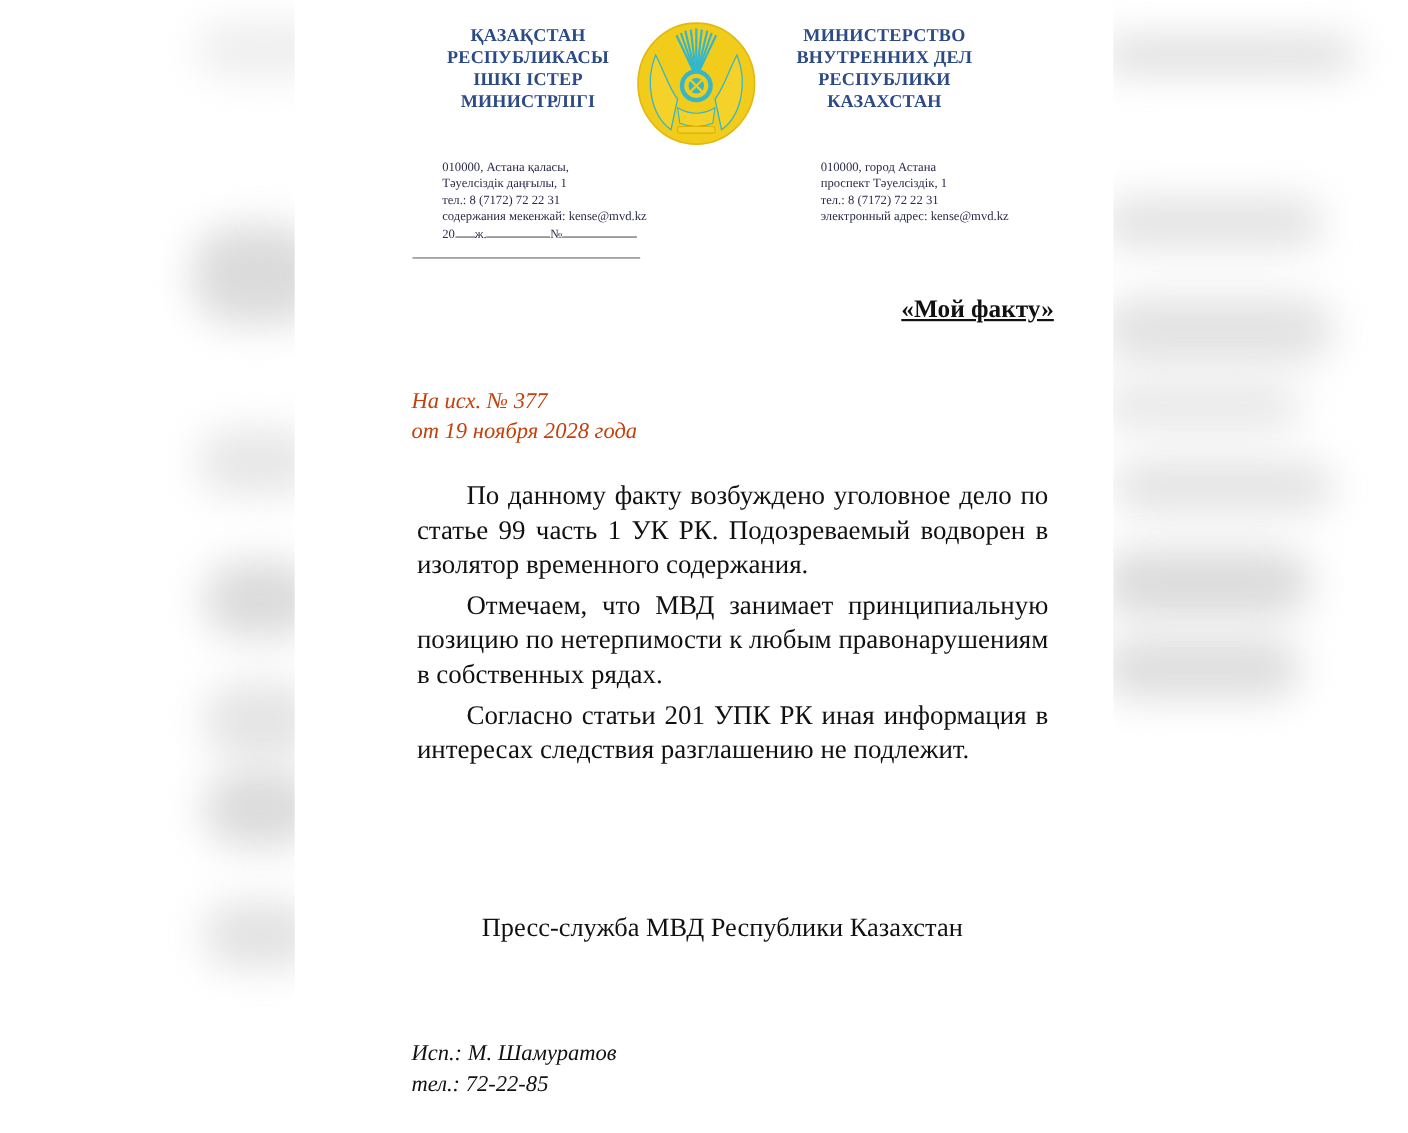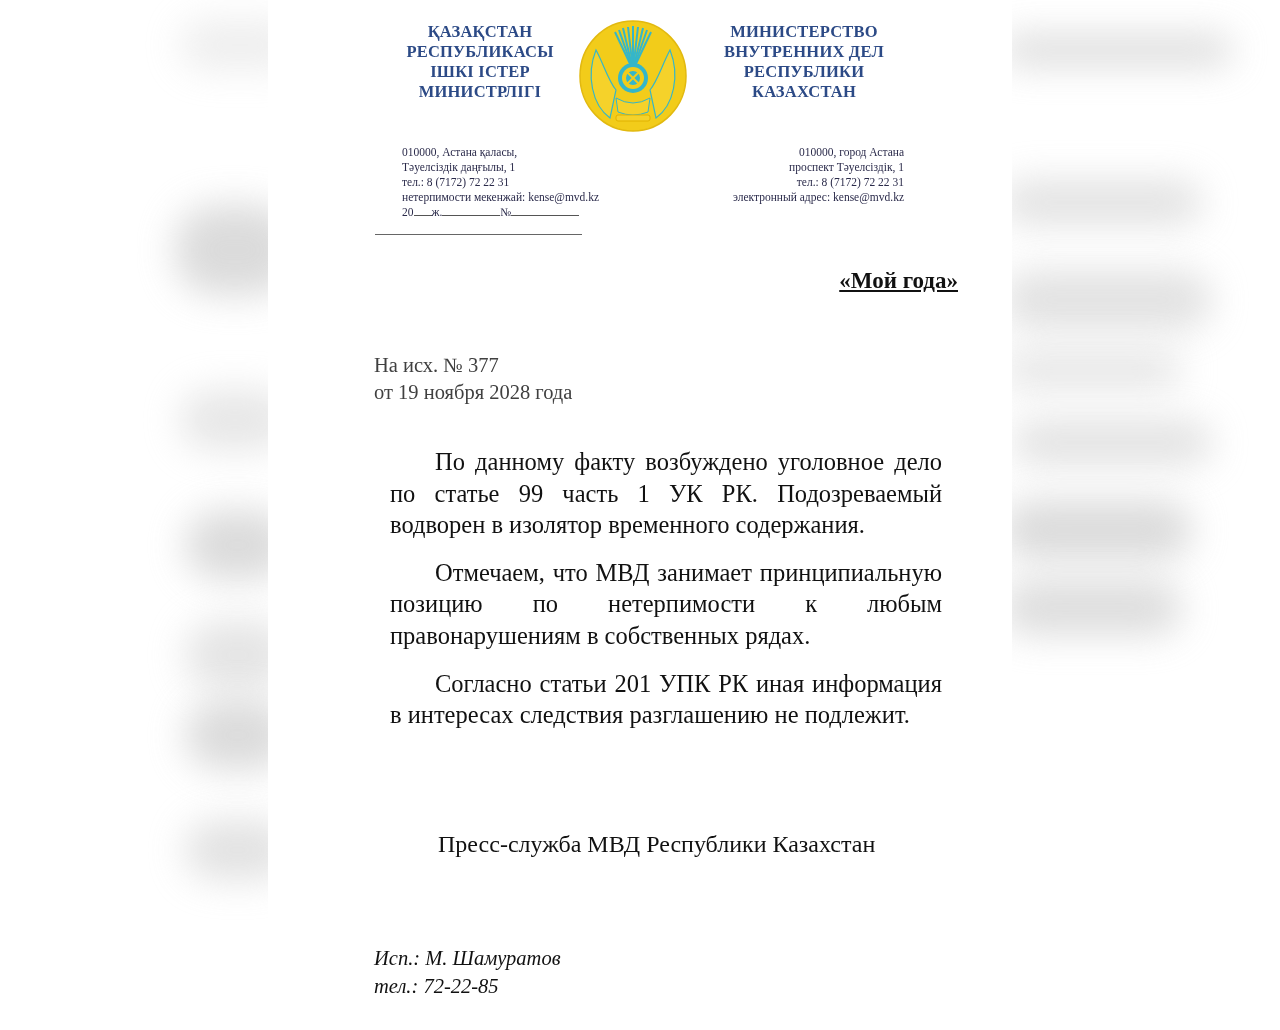--- a/index.html
+++ b/index.html
@@ -27,36 +27,36 @@
     color: #2c4a86; font-weight: bold; font-size: 16.5px; line-height: 20px;
     font-family: "Liberation Serif", serif; letter-spacing: 0.2px;
   }
   .hdr-title div { white-space: nowrap; }
   .emblem { position: absolute; left: 310px; top: 20px; width: 110px; height: 112px; }
   .addr {
     position: absolute; top: 145px; font-size: 11.5px; line-height: 15px; color: #2a2a4a; margin-left: 27px;
   }
   .addr div { white-space: nowrap; }
   .addr.left { left: 107px; text-align: left; }
-  .addr.right { right: 108px; text-align: right; }
+  .addr.right { right: 95px; text-align: left; }
   .blank { display: inline-block; border-bottom: 1px solid #555; height: 10px; vertical-align: baseline; }
   .rule { position: absolute; left: 107px; top: 234px; width: 207px; border-top: 1px solid #666; }
   .recipient {
     position: absolute; right: 54px; top: 268px; font-size: 23px; font-weight: bold;
     text-decoration: underline; color: #111; white-space: nowrap;
   }
   .ref {
-    position: absolute; left: 106px; top: 352px; font-size: 20.5px; 
-    line-height: 27px; color: #404040;
+    position: absolute; left: 106px; top: 352px; font-size: 20.5px; font-style: italic;
+    line-height: 27px; color: #c2410c;
   }
   .body {
     position: absolute; left: 106px; top: 430px; width: 584px;
     font-size: 24.5px; line-height: 31.6px; color: #111; text-align: justify;
   }
-  .body p { margin: 16px; text-indent: 45px; text-align-last: left; }
+  .body p { margin: 5px; text-indent: 45px; text-align-last: left; }
   .sign {
     position: absolute; left: 170px; top: 831px; font-size: 24px; font-weight: normal;
     color: #111; white-space: nowrap;
   }
   .exec {
     position: absolute; left: 106px; top: 944px; font-size: 20.5px; font-style: italic;
     line-height: 28px; color: #111;
   }
 </style>
 </head>
@@ -127,35 +127,35 @@
     <div>МИНИСТЕРСТВО</div>
     <div>ВНУТРЕННИХ ДЕЛ</div>
     <div>РЕСПУБЛИКИ</div>
     <div>КАЗАХСТАН</div>
   </div>
 
   <div class="addr left">
     <div>010000, Астана қаласы,</div>
     <div>Тәуелсіздік даңғылы, 1</div>
     <div>тел.: 8 (7172) 72 22 31</div>
-    <div>нетерпимости мекенжай: kense@mvd.kz</div>
+    <div>содержания мекенжай: kense@mvd.kz</div>
     <div>
       <span>20</span><span class="blank" style="width:18px"></span><span>ж.</span><span class="blank" style="width:58px"></span><span>№</span><span class="blank" style="width:68px"></span>
     </div>
   </div>
   <div class="rule"></div>
 
   <div class="addr right">
     <div>010000, город Астана</div>
     <div>проспект Тәуелсіздік, 1</div>
     <div>тел.: 8 (7172) 72 22 31</div>
     <div>электронный адрес: kense@mvd.kz</div>
   </div>
 
-  <div class="recipient">«Мой года»</div>
+  <div class="recipient">«Мой факту»</div>
 
   <div class="ref">
     <div>На исх. № 377</div>
     <div>от 19 ноября 2028 года</div>
   </div>
 
   <div class="body">
     <p>По данному факту возбуждено уголовное дело по статье 99 часть 1 УК РК. Подозреваемый водворен в изолятор временного содержания.</p>
     <p>Отмечаем, что МВД занимает принципиальную позицию по нетерпимости к любым правонарушениям в собственных рядах.</p>
     <p>Согласно статьи 201 УПК РК иная информация в интересах следствия разглашению не подлежит.</p>

